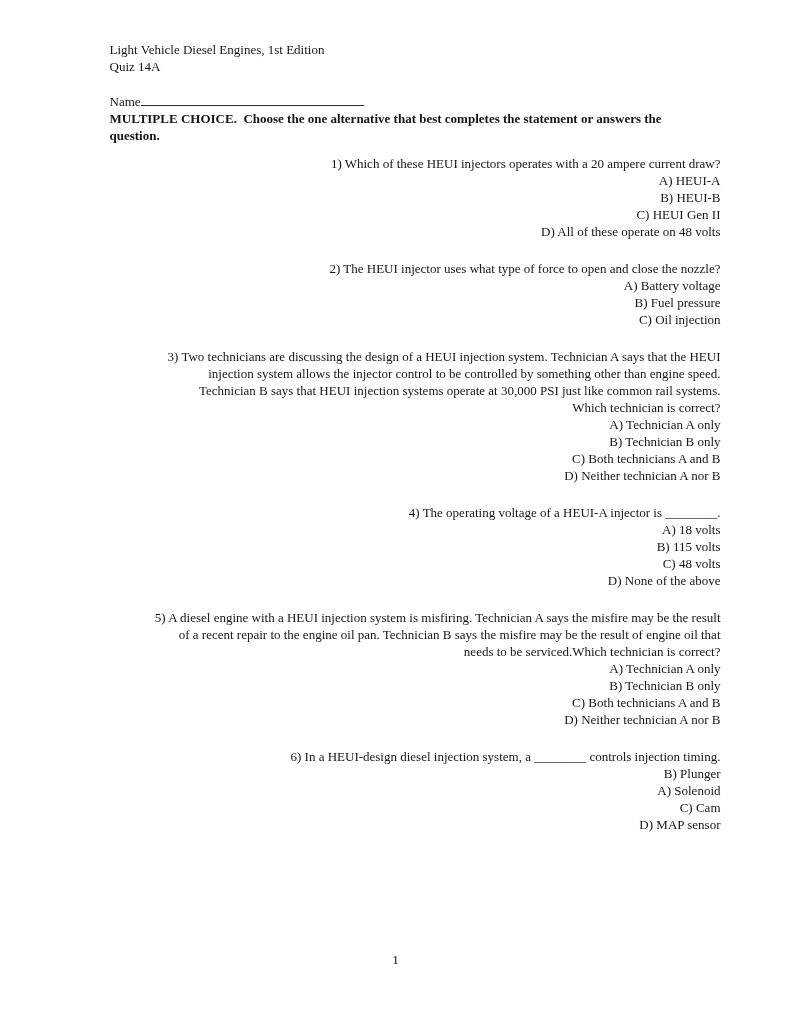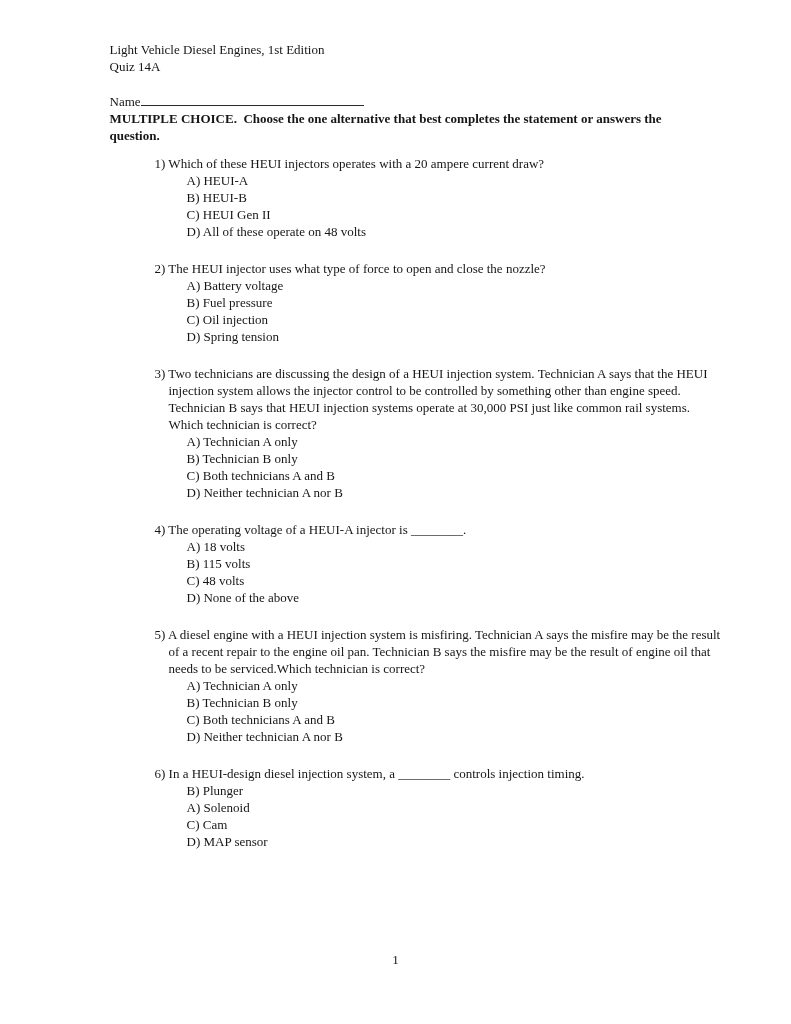--- a/index.html
+++ b/index.html
@@ -23,21 +23,21 @@
     width: 223px;
     height: 14px;
     border-bottom: 1.2px solid #2a2a2a;
     vertical-align: baseline;
   }
   .section-heading {
     font-weight: bold;
     padding: 0 46px 0 47px;
     white-space: pre-wrap;
   }
-  .questions { margin-top: 11px; }
+  .questions { margin-top: 11px; text-align: right; }
   .question { position: relative; margin: 0 46px 20px 92px; }
   .q-content { width: 566px; }
   .q-para { padding-left: 14px; text-indent: -14px; }
   .q-option { padding-left: 32px; }
   .q-answer { position: absolute; top: 0; left: 584px; white-space: nowrap; }
   .answer-blank {
     display: inline-block;
     width: 46px;
     height: 13px;
     border-bottom: 1.5px solid #1c1c1c;
@@ -86,21 +86,20 @@
 
     <div class="question">
       <div class="q-content">
         <div class="q-para">
           <span class="q-num">2)</span> <span class="q-text">The HEUI injector uses what type of force to open and close the nozzle?</span>
         </div>
         <div class="q-options">
             <div class="q-option">A) Battery voltage</div>
             <div class="q-option">B) Fuel pressure</div>
             <div class="q-option">C) Oil injection</div>
-            <div class="q-option">D) Spring tension</div>
           </div>
       </div>
       <div class="q-answer">
         <span class="q-answer-num">2)</span><span class="answer-blank"></span>
       </div>
     </div>
 
     <div class="question">
       <div class="q-content">
         <div class="q-para">

